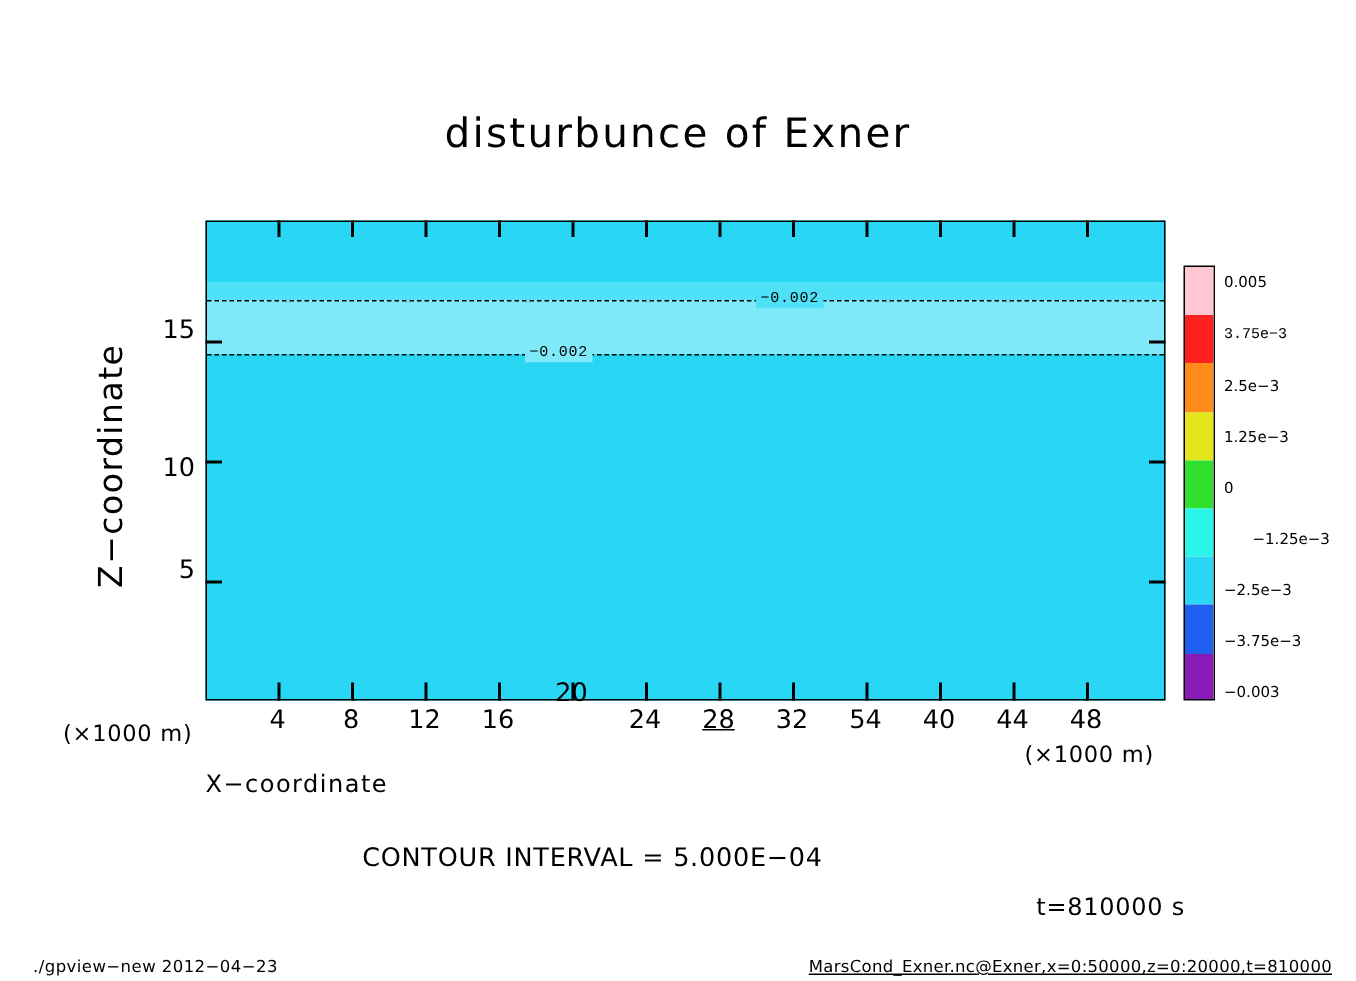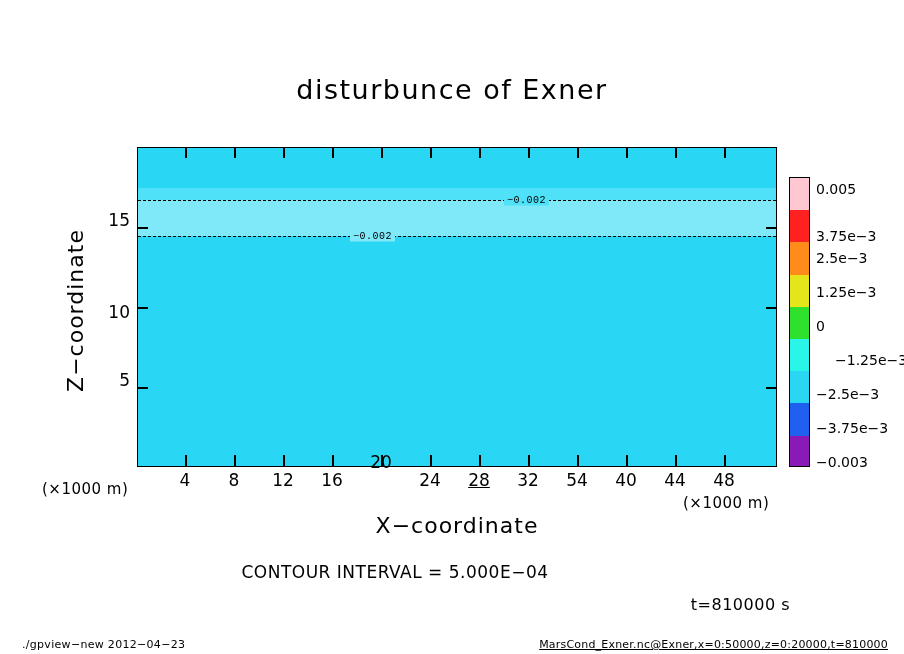--- a/index.html
+++ b/index.html
@@ -73,22 +73,22 @@
     font-size: 17px;
     text-align: right;
     transform: translateY(-50%);
     font-family: "DejaVu Sans", sans-serif;
   }
 
   
   #x-axis-title {
     left: 137px; top: 513px;
     width: 640px;
-    text-align: center;
-    font-size: 22px;
+    text-align: left;
+    font-size: 16px;
     letter-spacing: 1px;
   }
   #y-axis-title {
     left: -55px; top: 298px;
     width: 260px;
     text-align: center;
     font-size: 22px;
     letter-spacing: 1px;
     transform: rotate(-90deg);
     transform-origin: center center;
@@ -104,21 +104,21 @@
     left: 789px; top: 177px;
     width: 21px; height: 290px;
     border: 1.2px solid #000;
     box-sizing: border-box;
     overflow: hidden;
   }
   .cb-cell { width: 100%; }
   .cb-label {
     position: absolute;
     left: 816px;
-    font-size: 14px;
+    font-size: 10px;
     transform: translateY(-50%);
     white-space: nowrap;
     font-family: "DejaVu Sans", sans-serif;
   }
 
   
   #contour-interval {
     left: 0; top: 562px;
     width: 790px;
     text-align: center;
@@ -226,21 +226,21 @@
   <div class="cb-cell" style="height:32.2px;background:#ff8c1a;"></div>
   <div class="cb-cell" style="height:32.2px;background:#e5e51c;"></div>
   <div class="cb-cell" style="height:32.2px;background:#2fe02f;"></div>
   <div class="cb-cell" style="height:32.2px;background:#29f5e8;"></div>
   <div class="cb-cell" style="height:32.2px;background:#29d7f5;"></div>
   <div class="cb-cell" style="height:32.2px;background:#2060f0;"></div>
   <div class="cb-cell" style="height:32.2px;background:#8a1ab5;"></div>
 </div>
 
 <div class="cb-label" style="top:189px;">0.005</div>
-<div class="cb-label" style="top:236px;">3.75e−3</div>
+<div class="cb-label" style="top:224px;font-family:Liberation Mono, monospace;">3.75e−3</div>
 <div class="cb-label" style="top:258px;">2.5e−3</div>
 <div class="cb-label" style="top:292px;">1.25e−3</div>
 <div class="cb-label" style="top:326px;">0</div>
 <div class="cb-label" style="top:360px;margin-left:19px;">−1.25e−3</div>
 <div class="cb-label" style="top:394px;">−2.5e−3</div>
 <div class="cb-label" style="top:428px;">−3.75e−3</div>
 <div class="cb-label" style="top:462px;">−0.003</div>
 
 <div class="abs" id="contour-interval">CONTOUR INTERVAL = 5.000E−04</div>
 <div class="abs" id="time-stamp">t=810000 s</div>

